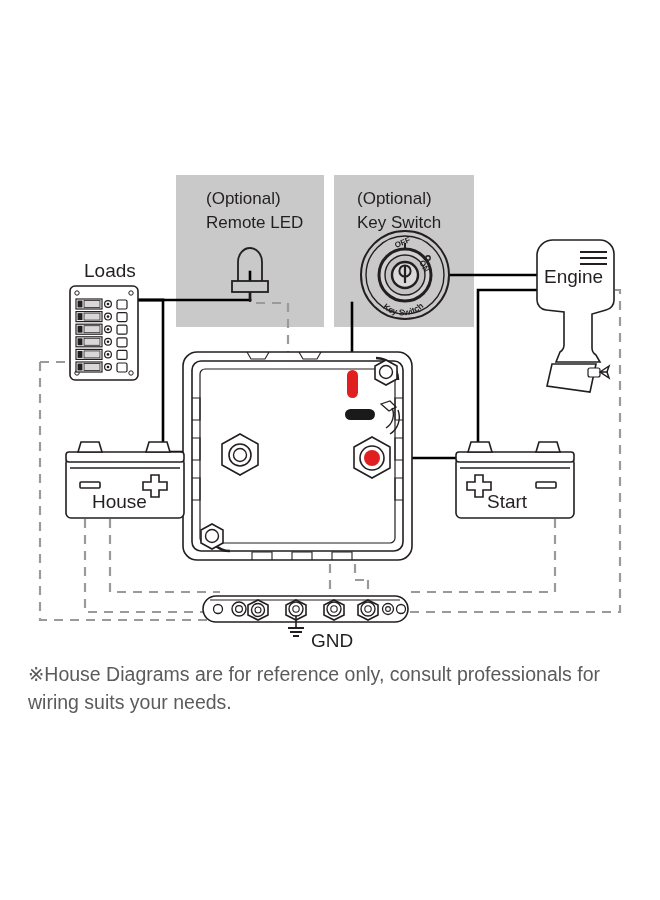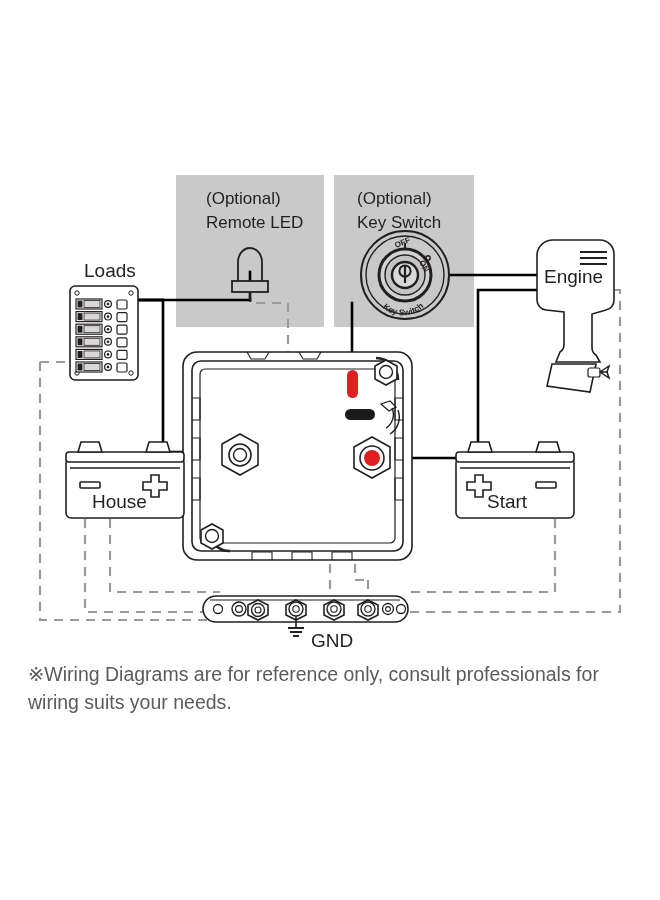--- a/index.html
+++ b/index.html
@@ -307,15 +307,15 @@
       <g>
         <circle cx="388" cy="609" r="5.5" fill="#fff" stroke="#231f20" stroke-width="1.3"></circle>
         <circle cx="388" cy="609" r="2.4" fill="#fff" stroke="#231f20" stroke-width="1.1"></circle>
       </g>
       <circle cx="401" cy="609" r="4.5" fill="#fff" stroke="#231f20" stroke-width="1.3"></circle>
     </g>
     <text class="lbl lbl-gnd" x="311" y="647">GND</text>
 
   </svg>
 
-  <div class="footnote">※Wiring Diagrams are for reference only, consult professionals for wiring suits your needs.</div>
+  <div class="footnote">※House Diagrams are for reference only, consult professionals for wiring suits your needs.</div>
 
 </div>
 
 </body></html>

